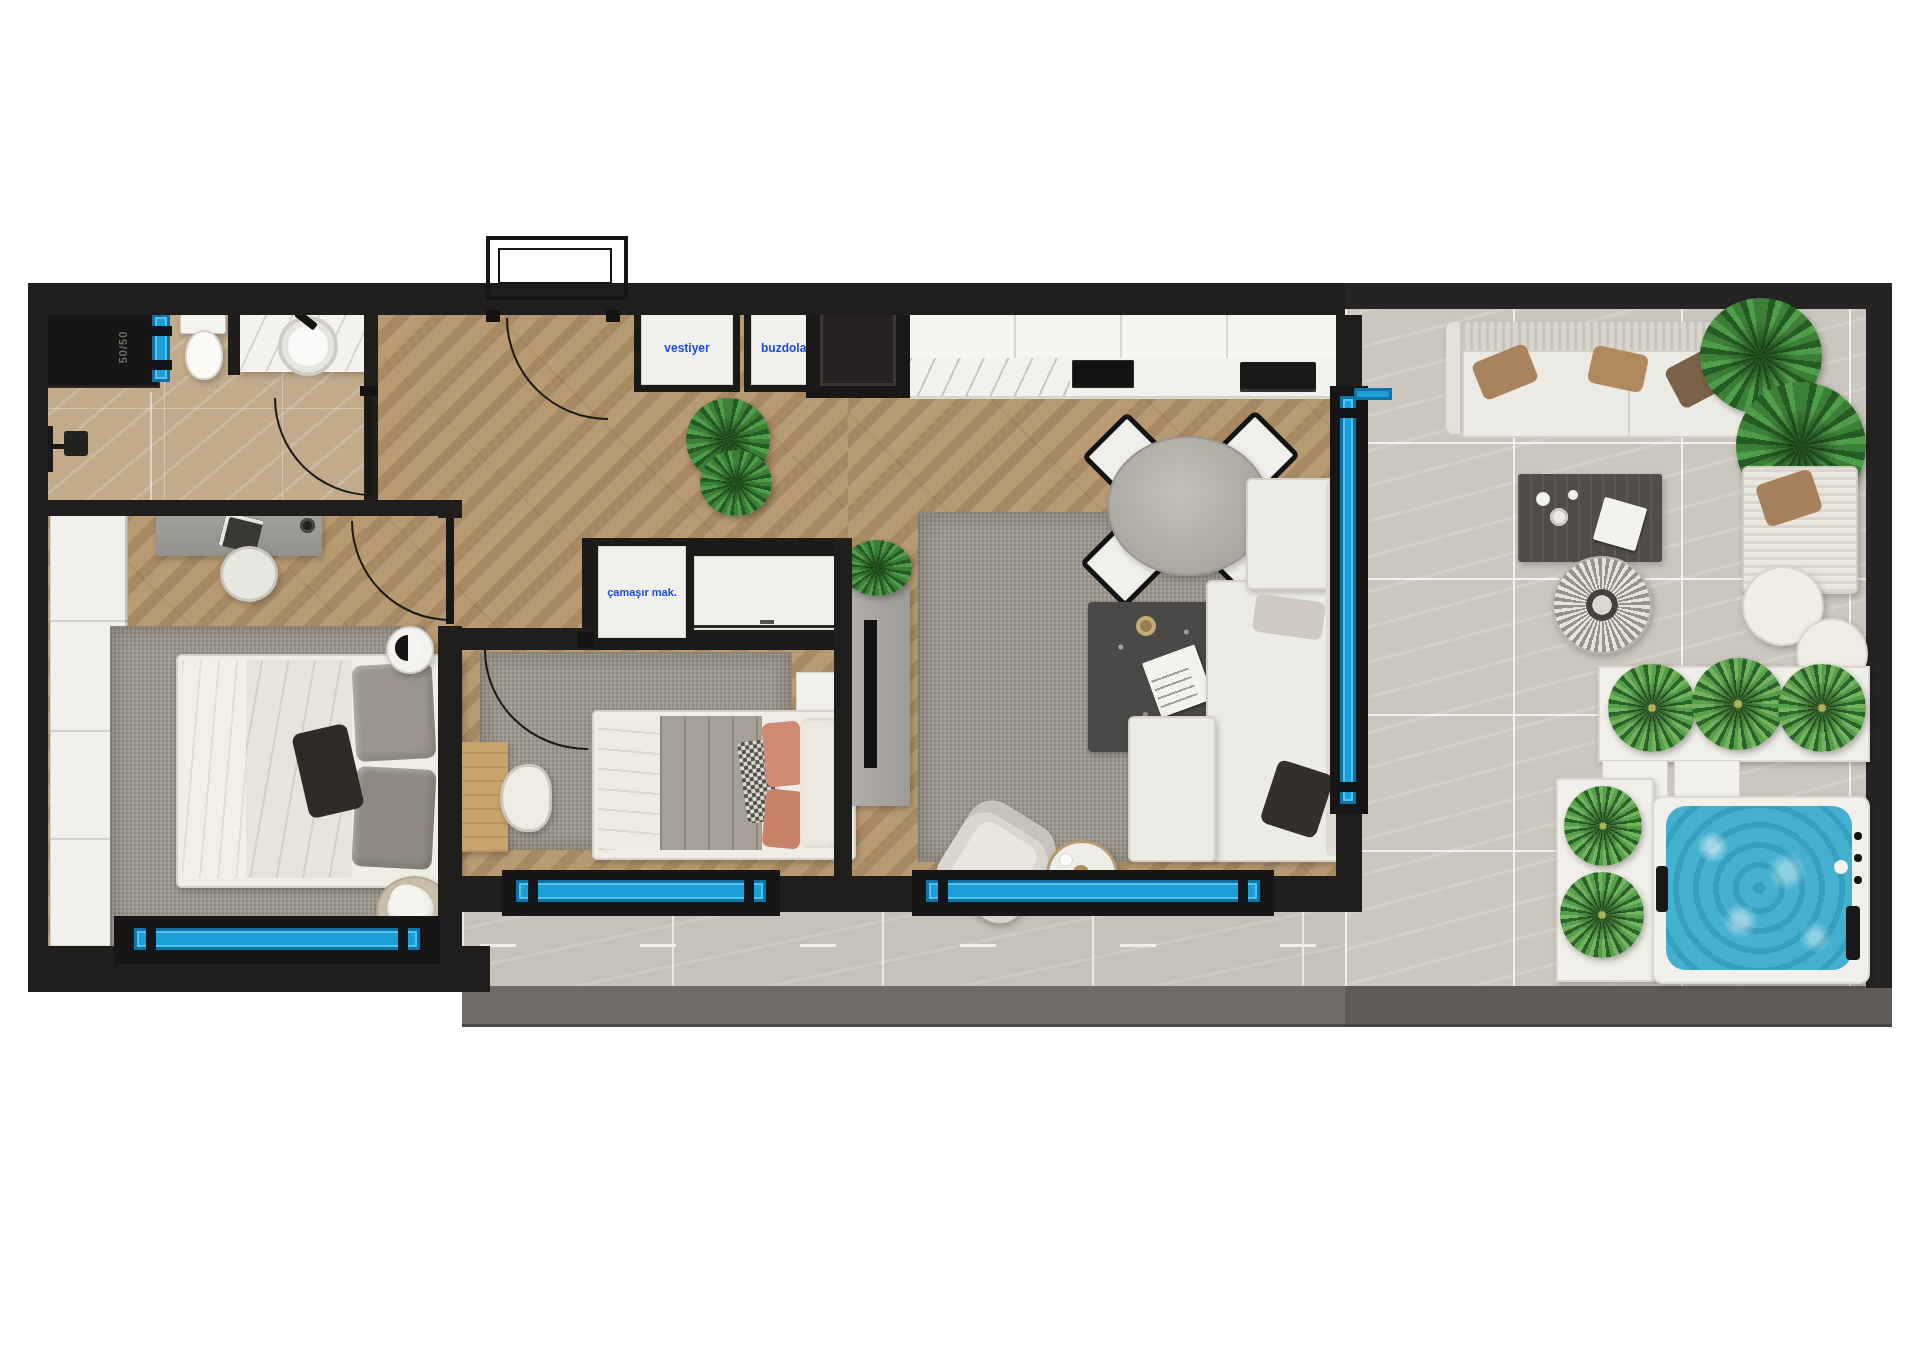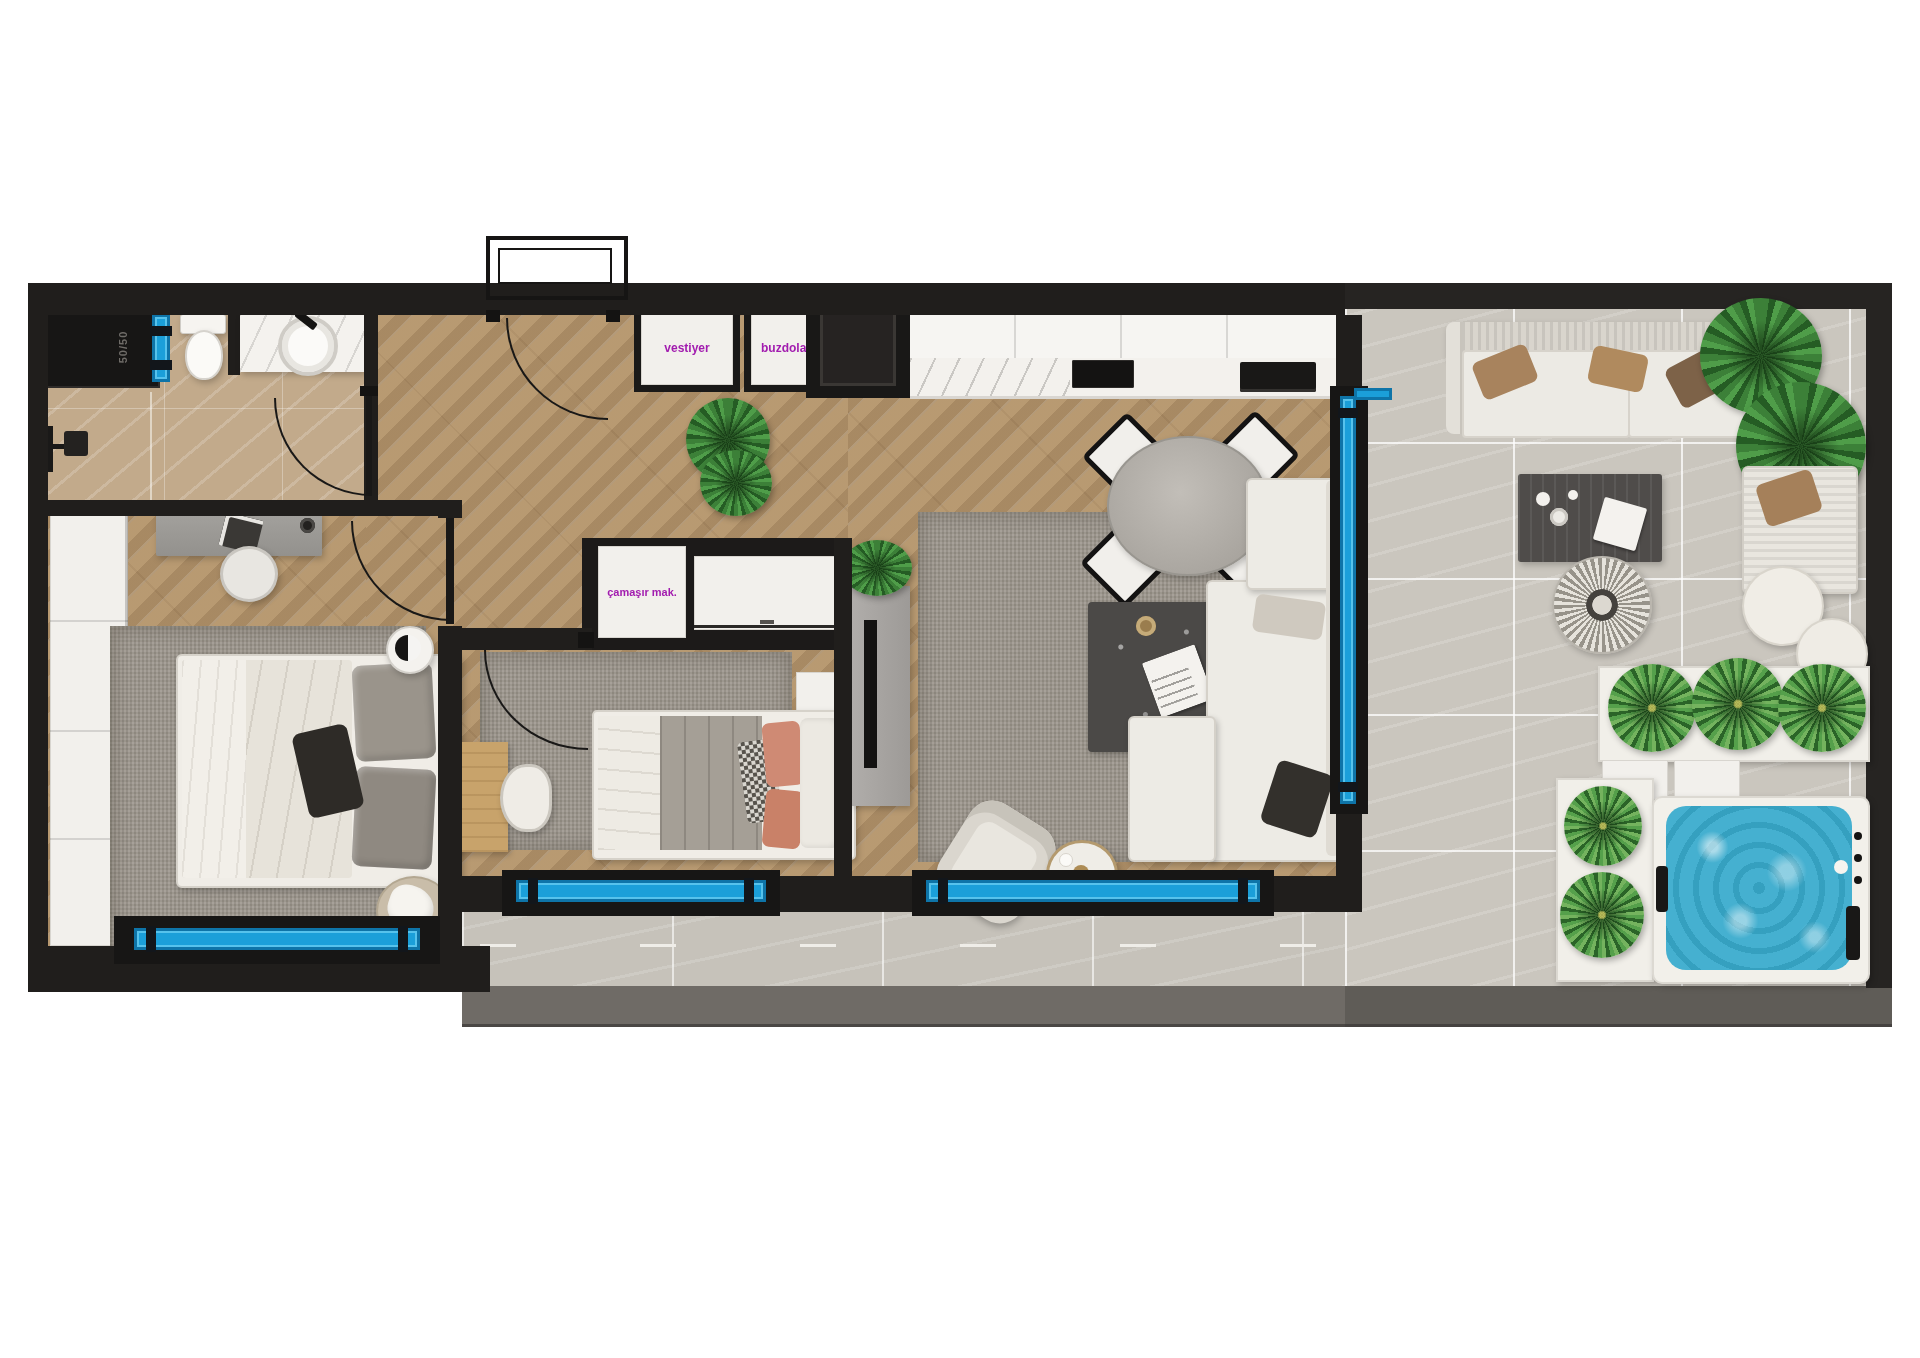--- a/index.html
+++ b/index.html
@@ -23,21 +23,21 @@
     repeating-linear-gradient(0deg, rgba(255,255,255,.75) 0 2px, transparent 2px 136px);}
   .walk{position:absolute;background-color:#c6c2ba;background-image:
     repeating-linear-gradient(-12deg, rgba(255,255,255,.15) 0 3px, transparent 3px 40px),
     repeating-linear-gradient(90deg, rgba(255,255,255,.6) 0 2px, transparent 2px 210px);}
   .rug{position:absolute;background-color:#9b958b;background-image:
     repeating-linear-gradient(90deg, rgba(255,255,255,.07) 0 2px, rgba(0,0,0,.05) 2px 4px),
     repeating-linear-gradient(0deg, rgba(255,255,255,.05) 0 2px, rgba(60,50,40,.06) 2px 4px);
     box-shadow:inset 0 0 18px rgba(60,50,40,.28);border:2px solid rgba(70,62,52,.22);}
   .white-box{position:absolute;background:#f2f0ec;box-shadow:inset 0 0 0 1px #d8d5cf;}
   .furn{position:absolute;box-shadow:2px 3px 6px rgba(0,0,0,.22);}
-  .lbl{position:absolute;color:#a21caf;font-weight:bold;text-align:center;
+  .lbl{position:absolute;color:#1d4ed8;font-weight:bold;text-align:center;
        display:flex;align-items:center;justify-content:center;}
   .arc{position:absolute;border-left:2px solid #191817;border-bottom:2px solid #191817;
        border-bottom-left-radius:100% 100%;}
   .leaf{position:absolute;background:#191817;}
   .jamb{position:absolute;background:#141312;}
   .glass{position:absolute;background:#1b9fd9;
          box-shadow:inset 0 0 0 3px #0e74a8, inset 0 0 0 5px #56c2ec;}
   .glass i{position:absolute;background:#12161b;}
   .glass.h i.cap-a{left:12px;top:-2px;width:10px;height:calc(100% + 4px);}
   .glass.h i.cap-b{right:12px;top:-2px;width:10px;height:calc(100% + 4px);}

